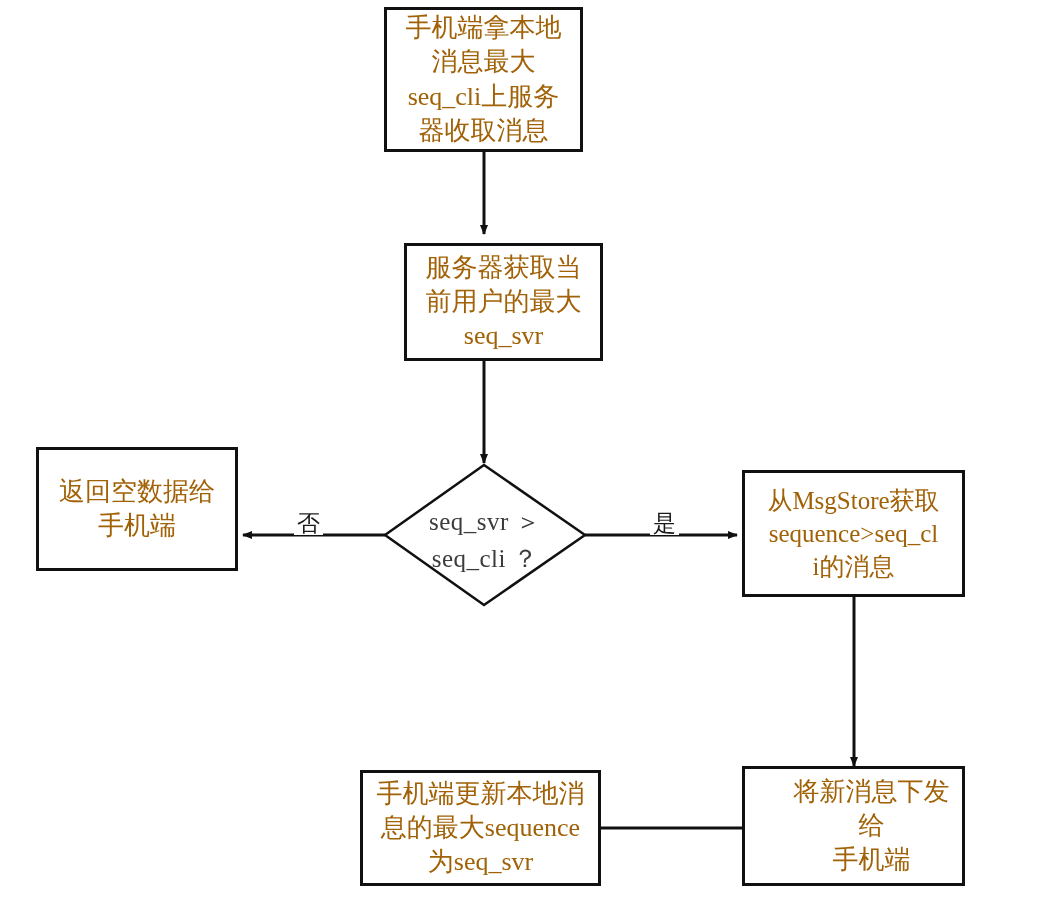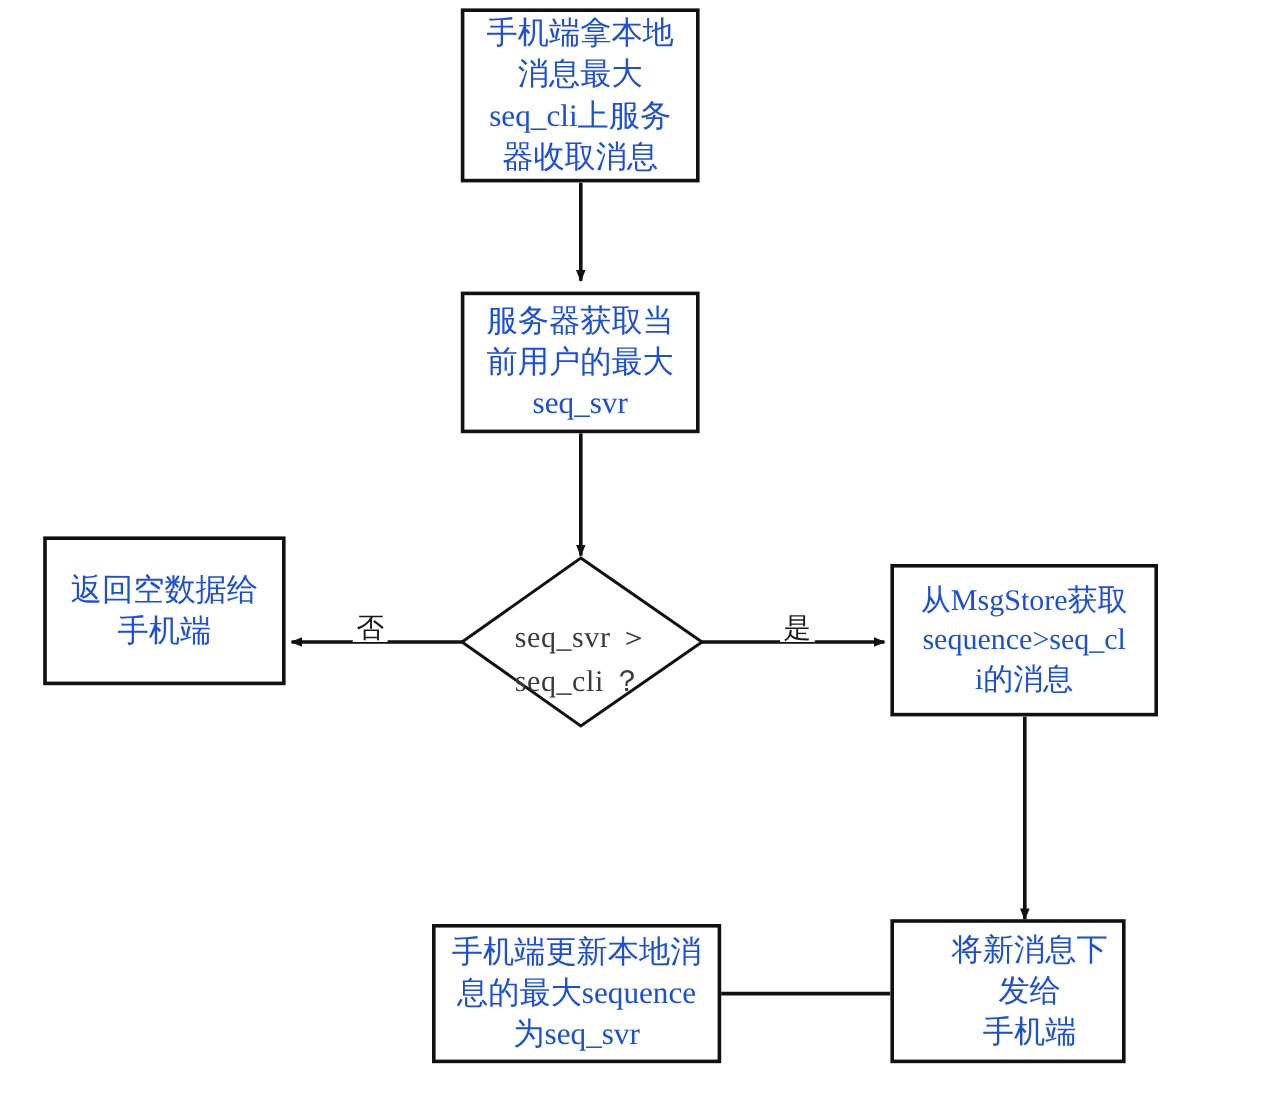--- a/index.html
+++ b/index.html
@@ -23,46 +23,47 @@
     height: 916px;
     pointer-events: none;
   }
   .node {
     position: absolute;
     box-sizing: border-box;
     display: flex;
     align-items: center;
     justify-content: center;
     text-align: center;
-    color: #1d4ed8;
+    color: #a16207;
   }
   .proc {
     border: 3px solid #111111;
     background: #ffffff;
     line-height: 1.32;
   }
   .proc .txt {
     display: block;
     width: 100%;
     padding: 0 4px;
     box-sizing: border-box;
     white-space: pre-line;
   }
   .diamond-wrap {
     position: absolute;
   }
   .diamond-label {
     position: absolute;
     left: 0;
-    top: 15px;
+    top: 5px;
     width: 100%;
     height: 100%;
     display: flex;
     align-items: center;
     justify-content: center;
+    text-align: center;
     line-height: 1.5;
     color: #3b3b3b;
     white-space: pre-line;
     letter-spacing: 0.5px;
   }
   .edge-label {
     position: absolute;
     color: #1a1a1a;
     font-size: 23px;
     background: #ffffff;
@@ -104,21 +105,21 @@
     <polygon points="484,465 585,535 484,605 385,535" fill="#ffffff" stroke="#111111" stroke-width="2.5"></polygon>
   </svg>
 
   <div class="node proc fs-box-1" style="left:384px; top:7px; width:199px; height:145px;">
     <span class="txt">手机端拿本地
 消息最大
 seq_cli上服务
 器收取消息</span>
   </div>
 
-  <div class="node proc fs-box-2" style="left:384px; top:243px; width:199px; height:118px;">
+  <div class="node proc fs-box-2" style="left:404px; top:243px; width:199px; height:118px;">
     <span class="txt">服务器获取当
 前用户的最大
 seq_svr</span>
   </div>
 
   <div class="diamond-wrap" style="left:385px; top:465px; width:200px; height:140px;">
     <div class="diamond-label fs-diamond">seq_svr ＞
 seq_cli ？</div>
   </div>
 
@@ -126,21 +127,21 @@
     <span class="txt">返回空数据给
 手机端</span>
   </div>
 
   <div class="node proc fs-box-right" style="left:742px; top:470px; width:223px; height:127px;">
     <span class="txt">从MsgStore获取
 sequence&gt;seq_cl
 i的消息</span>
   </div>
 
-  <div class="node proc fs-box-br" style="left:742px; top:766px; width:196px; height:120px;padding-left:36px;">
+  <div class="node proc fs-box-br" style="left:742px; top:766px; width:223px; height:120px;padding-left:36px;">
     <span class="txt">将新消息下发给
 手机端</span>
   </div>
 
   <div class="node proc fs-box-bl" style="left:360px; top:770px; width:241px; height:116px;">
     <span class="txt">手机端更新本地消
 息的最大sequence
 为seq_svr</span>
   </div>
 

